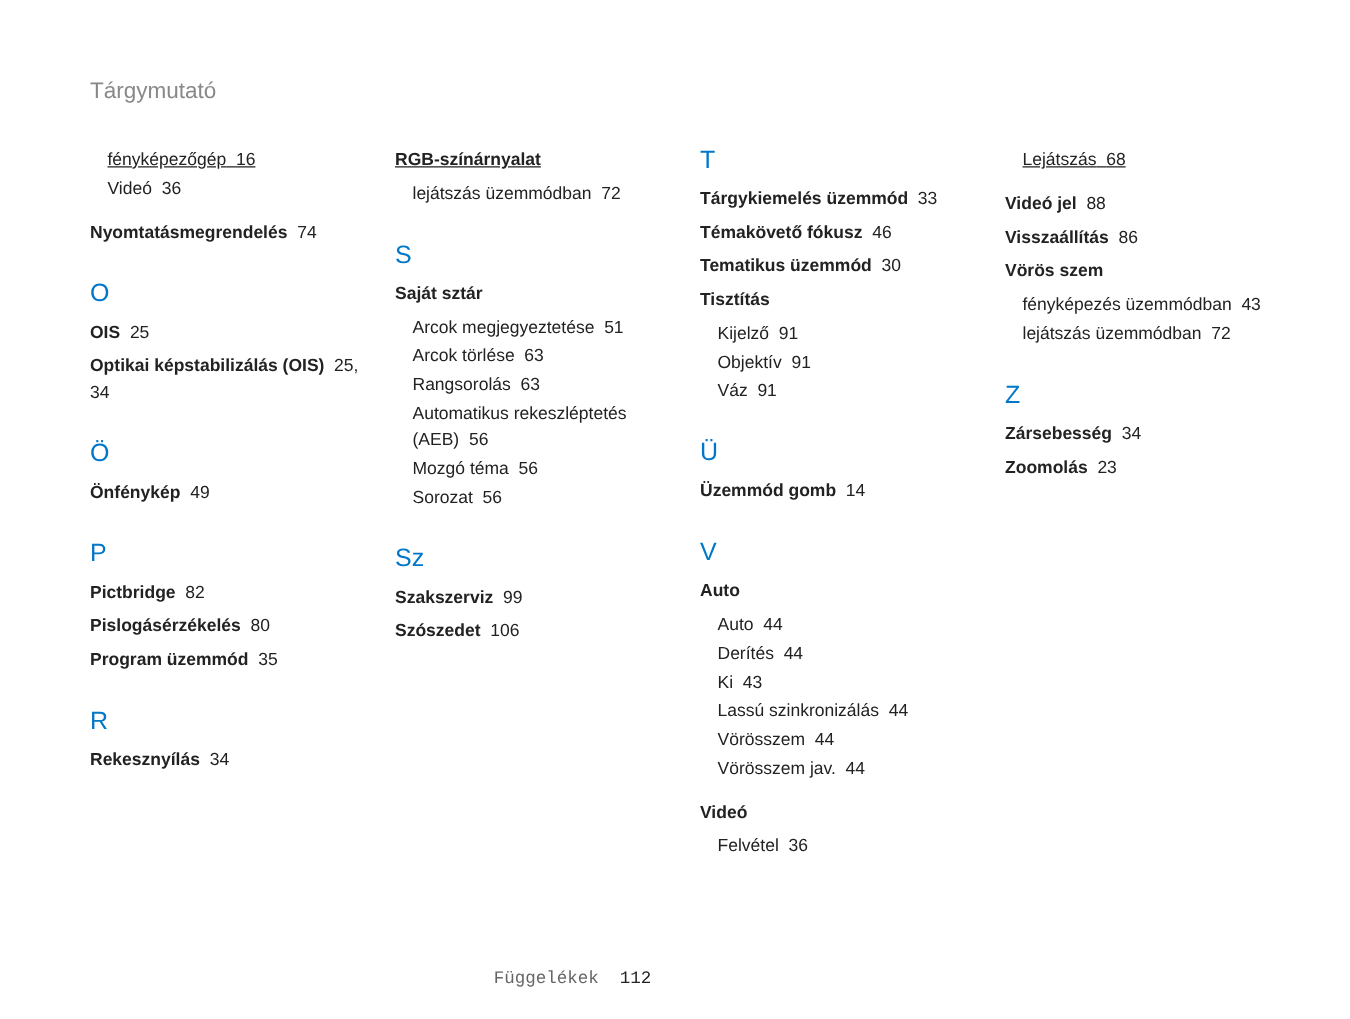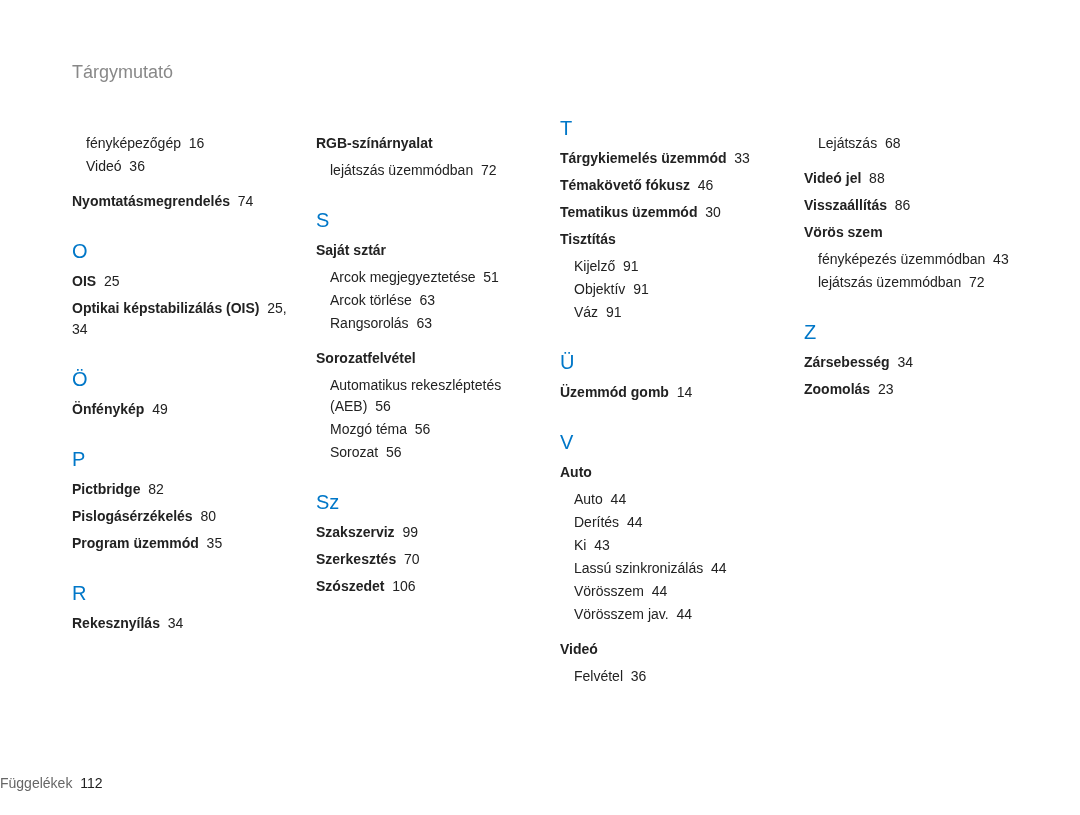--- a/index.html
+++ b/index.html
@@ -50,28 +50,29 @@
   }
   .sub {
     font-weight: 400;
     margin-left: 14px;
     margin-bottom: 2px;
     line-height: 1.5;
   }
   .sub .pg {
     font-weight: 400;
   }
-  .tight-top { margin-top: 16px; }
+  .tight-top { margin-top: 0; text-decoration: underline; }
   .footer {
     position: absolute;
     bottom: 24px;
     width: 916px;
-    text-align: left;
+    text-align: center;
     color: #666;
     font-size: 14px;
+    font-family: Liberation Mono, monospace;
   }
   .footer .num {
     color: #222;
   }
 </style>
 </head>
 <body>
 
 <div class="page">
   <div class="title">Tárgymutató</div>
@@ -101,28 +102,26 @@
     <div class="col">
       <div class="entry tight-top"><span>RGB-színárnyalat</span></div>
       <div class="sub"><span>lejátszás üzemmódban</span>&nbsp;&nbsp;<span class="pg">72</span></div>
 
       <div class="letter">S</div>
       <div class="entry"><span>Saját sztár</span></div>
       <div class="sub"><span>Arcok megjegyeztetése</span>&nbsp;&nbsp;<span class="pg">51</span></div>
       <div class="sub"><span>Arcok törlése</span>&nbsp;&nbsp;<span class="pg">63</span></div>
       <div class="sub"><span>Rangsorolás</span>&nbsp;&nbsp;<span class="pg">63</span></div>
 
-      <div class="entry" style="margin-top:14px"><span>Sorozatfelvétel</span></div>
       <div class="sub"><span>Automatikus rekeszléptetés (AEB)</span>&nbsp;&nbsp;<span class="pg">56</span></div>
       <div class="sub"><span>Mozgó téma</span>&nbsp;&nbsp;<span class="pg">56</span></div>
       <div class="sub"><span>Sorozat</span>&nbsp;&nbsp;<span class="pg">56</span></div>
 
       <div class="letter">Sz</div>
       <div class="entry"><span>Szakszerviz</span>&nbsp;&nbsp;<span class="pg">99</span></div>
-      <div class="entry"><span>Szerkesztés</span>&nbsp;&nbsp;<span class="pg">70</span></div>
       <div class="entry"><span>Szószedet</span>&nbsp;&nbsp;<span class="pg">106</span></div>
     </div>
 
     <div class="col">
       <div class="letter first">T</div>
       <div class="entry"><span>Tárgykiemelés üzemmód</span>&nbsp;&nbsp;<span class="pg">33</span></div>
       <div class="entry"><span>Témakövető fókusz</span>&nbsp;&nbsp;<span class="pg">46</span></div>
       <div class="entry"><span>Tematikus üzemmód</span>&nbsp;&nbsp;<span class="pg">30</span></div>
       <div class="entry"><span>Tisztítás</span></div>
       <div class="sub"><span>Kijelző</span>&nbsp;&nbsp;<span class="pg">91</span></div>

